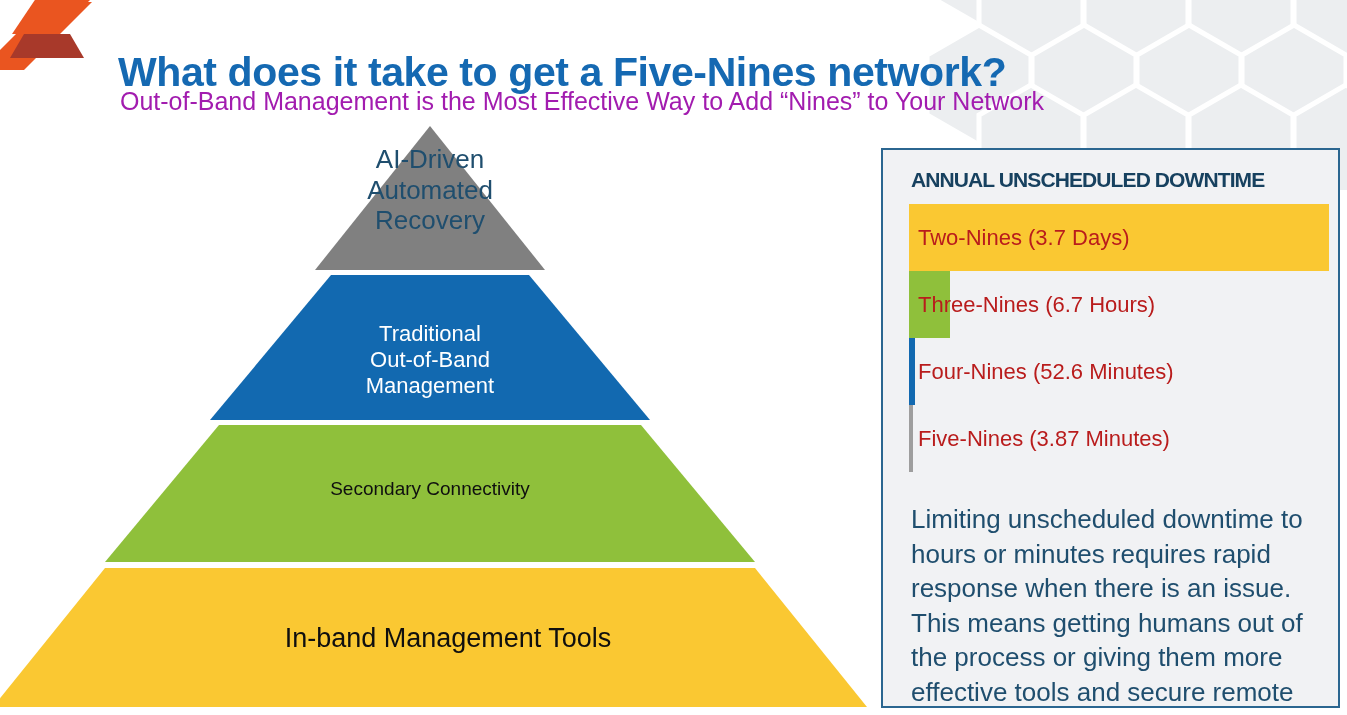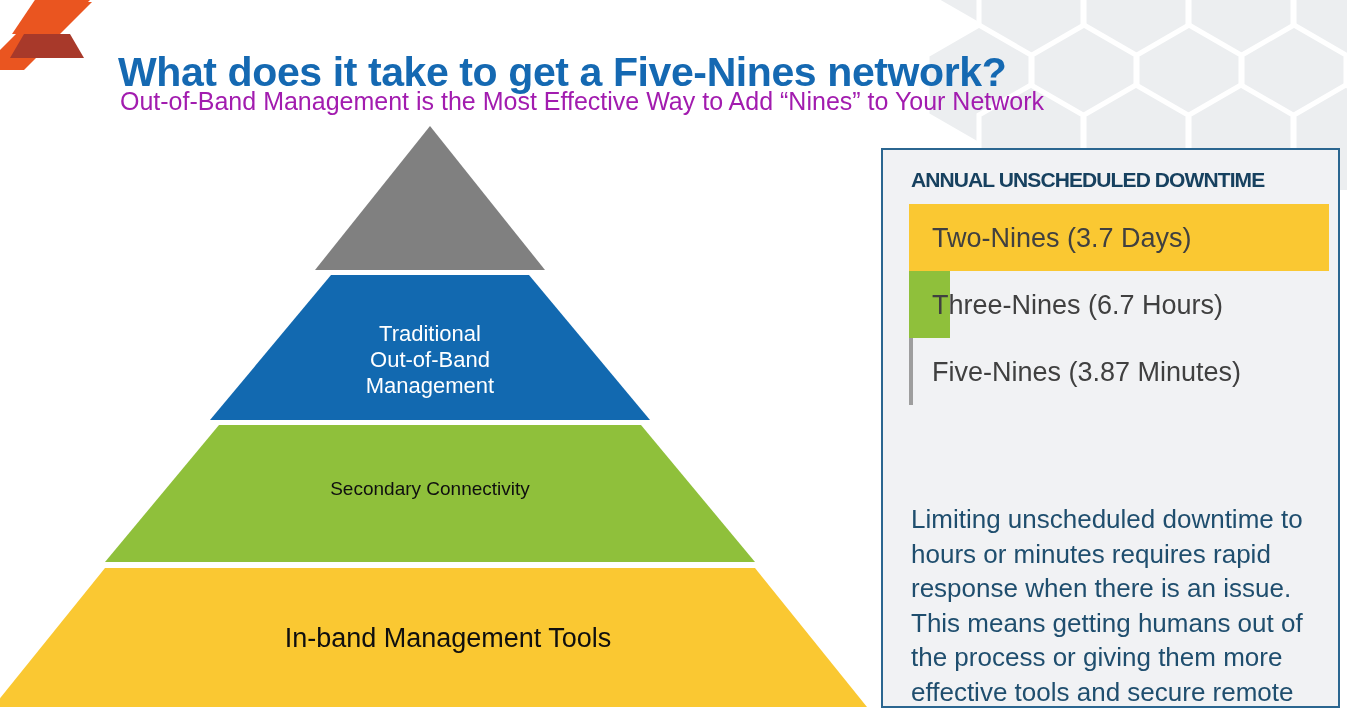--- a/index.html
+++ b/index.html
@@ -142,25 +142,25 @@
 
   .bar-fill {
     position: absolute;
     left: 0;
     top: 0;
     height: 67px;
   }
 
   .bar-label {
     position: absolute;
-    left: 23px;
+    left: 9px;
     top: 50%;
     transform: translateY(-50%);
-    font-size: 27px;
-    color: #404040;
+    font-size: 22px;
+    color: #b91c1c;
     white-space: nowrap;
   }
 
   
   .panel-body {
     position: absolute;
     left: 28px;
     top: 352px;
     width: 400px;
     font-size: 26px;
@@ -214,20 +214,23 @@
 
     <polygon points="430,8 545,152 315,152" fill="#808080"></polygon>
 
     <polygon points="331,157 529,157 650,302 210,302" fill="#1269b0"></polygon>
 
     <polygon points="219,307 641,307 755,444 105,444" fill="#8fc03b"></polygon>
 
     <polygon points="105,450 755,450 867,589 -7,589" fill="#fac832"></polygon>
   </svg>
 
+  <div class="tier-label t-apex">AI-Driven
+Automated
+Recovery</div>
 
   <div class="tier-label t-blue">Traditional
 Out-of-Band
 Management</div>
 
   <div class="tier-label t-green">Secondary Connectivity</div>
 
   <div class="tier-label t-yellow">In-band Management Tools</div>
 </div>
 
@@ -240,20 +243,24 @@
     <div class="bar-row">
       <div class="bar-fill" style="width:420px; background:#fac832;"></div>
       <div class="bar-label">Two-Nines (3.7 Days)</div>
     </div>
 
     <div class="bar-row">
       <div class="bar-fill" style="width:41px; background:#8fc03b;"></div>
       <div class="bar-label">Three-Nines (6.7 Hours)</div>
     </div>
 
+    <div class="bar-row">
+      <div class="bar-fill" style="width:6px; background:#1269b0;"></div>
+      <div class="bar-label">Four-Nines (52.6 Minutes)</div>
+    </div>
 
     <div class="bar-row">
       <div class="bar-fill" style="width:4px; background:#9e9e9e;"></div>
       <div class="bar-label">Five-Nines (3.87 Minutes)</div>
     </div>
 
   </div>
 
   <div class="panel-body">Limiting unscheduled downtime to hours or minutes requires rapid response when there is an issue. This means getting humans out of the process or giving them more effective tools and secure remote access.</div>
 

